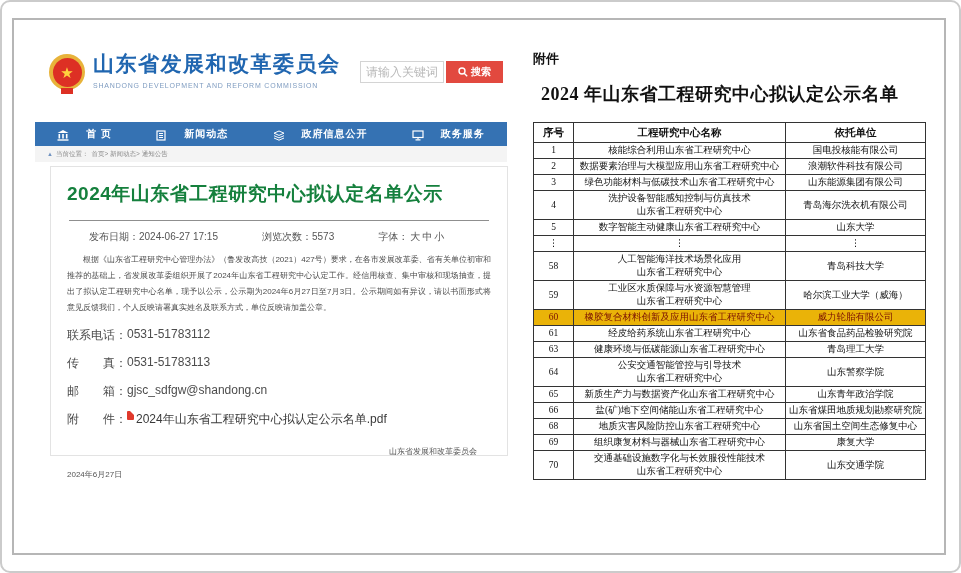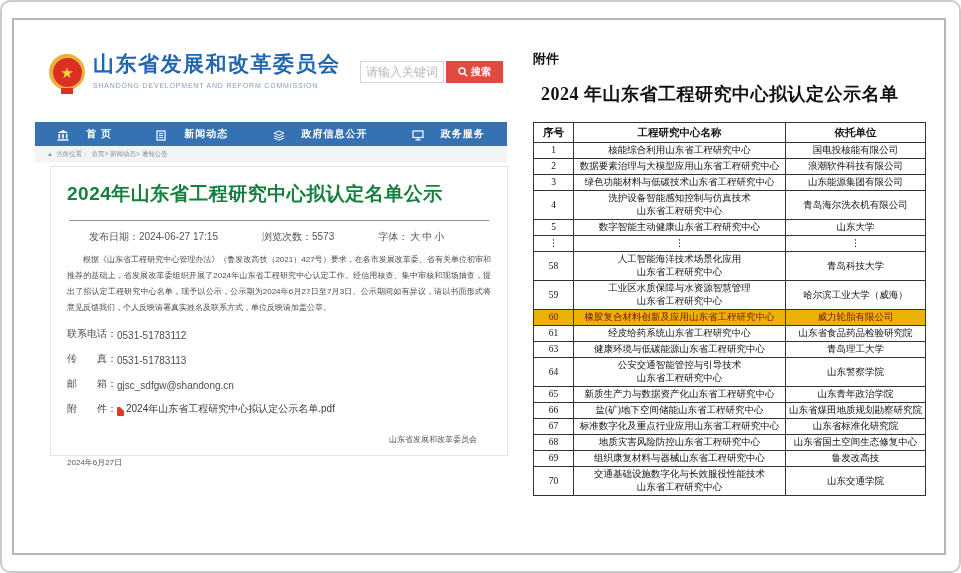--- a/index.html
+++ b/index.html
@@ -29,21 +29,21 @@
   .breadcrumb { position:absolute; left:21px; top:126px; width:472px; height:16px; background:#f4f4f4; display:flex; align-items:center; font-size:6.5px; color:#8a8a8a; padding-left:12px; gap:3px; }
   .loc-icon { color:#6f92c0; font-size:6px; }
 
   .article-box { position:absolute; left:36px; top:146px; width:458px; height:290px; border:1px solid #e3e3e3; background:#fff; padding:14px 16px 0 16px; }
   .article-title { text-align:left; font-size:19px; font-weight:bold; color:#15803d; letter-spacing:0.5px; }
   .article-divider { margin:13px 2px 0 2px; border-bottom:1px solid #8f8f8f; }
   .article-meta { margin-top:9px; display:flex; font-size:10px; color:#555; padding-left:22px; }
   .article-meta .seg { margin-right:44px; white-space:nowrap; }
   .font-opt { margin-left:2px; cursor:pointer; }
   .article-body { margin-top:8px; font-size:8px; color:#4c4c4c; line-height:16px; text-align:justify; text-indent:2em; }
-  .contact-line { margin-top:11px; font-size:10px; color:#4c4c4c; display:flex; align-items:flex-end; }
+  .contact-line { margin-top:11px; font-size:12px; color:#4c4c4c; display:flex; align-items:flex-start; }
   .pdf-icon { display:inline-block; width:7px; height:9px; background:#e0392b; margin-right:2px; border-radius:1px; position:relative; }
   .pdf-icon::after { content:""; position:absolute; right:0; top:0; border:2px solid #fff; border-left-color:transparent; border-bottom-color:transparent; }
   .attachment-link { color:#3a3a3a; cursor:pointer; }
   .sign-block { margin-top:18px; text-align:right; padding-right:14px; font-size:8px; color:#555; }
   .sign-date { margin-top:12px; padding-right:22px; font-size:8px; color:#555; }
 
   
   .right-panel { position:absolute; left:519px; top:0; width:404px; height:533px; font-family:"Liberation Serif",serif; color:#111; }
   .att-label { position:absolute; left:0; top:30px; font-size:13px; font-weight:bold;text-align:center; }
   .att-title { position:absolute; left:8px; top:62px; width:392px; font-size:18px; font-weight:bold; letter-spacing:0.5px; }
@@ -249,33 +249,28 @@
               <td>65</td>
               <td>新质生产力与数据资产化山东省工程研究中心</td>
               <td>山东青年政治学院</td>
             </tr>
             <tr>
               <td>66</td>
               <td>盐(矿)地下空间储能山东省工程研究中心</td>
               <td>山东省煤田地质规划勘察研究院</td>
             </tr>
             <tr>
-              <td>67</td>
-              <td>标准数字化及重点行业应用山东省工程研究中心</td>
-              <td>山东省标准化研究院</td>
-            </tr>
-            <tr>
               <td>68</td>
               <td>地质灾害风险防控山东省工程研究中心</td>
               <td>山东省国土空间生态修复中心</td>
             </tr>
             <tr>
               <td>69</td>
               <td>组织康复材料与器械山东省工程研究中心</td>
-              <td>鲁发改高技</td>
+              <td>康复大学</td>
             </tr>
             <tr>
               <td>70</td>
               <td>交通基础设施数字化与长效服役性能技术
 山东省工程研究中心</td>
               <td>山东交通学院</td>
             </tr>
           </tbody>
       </table>
     </div>

